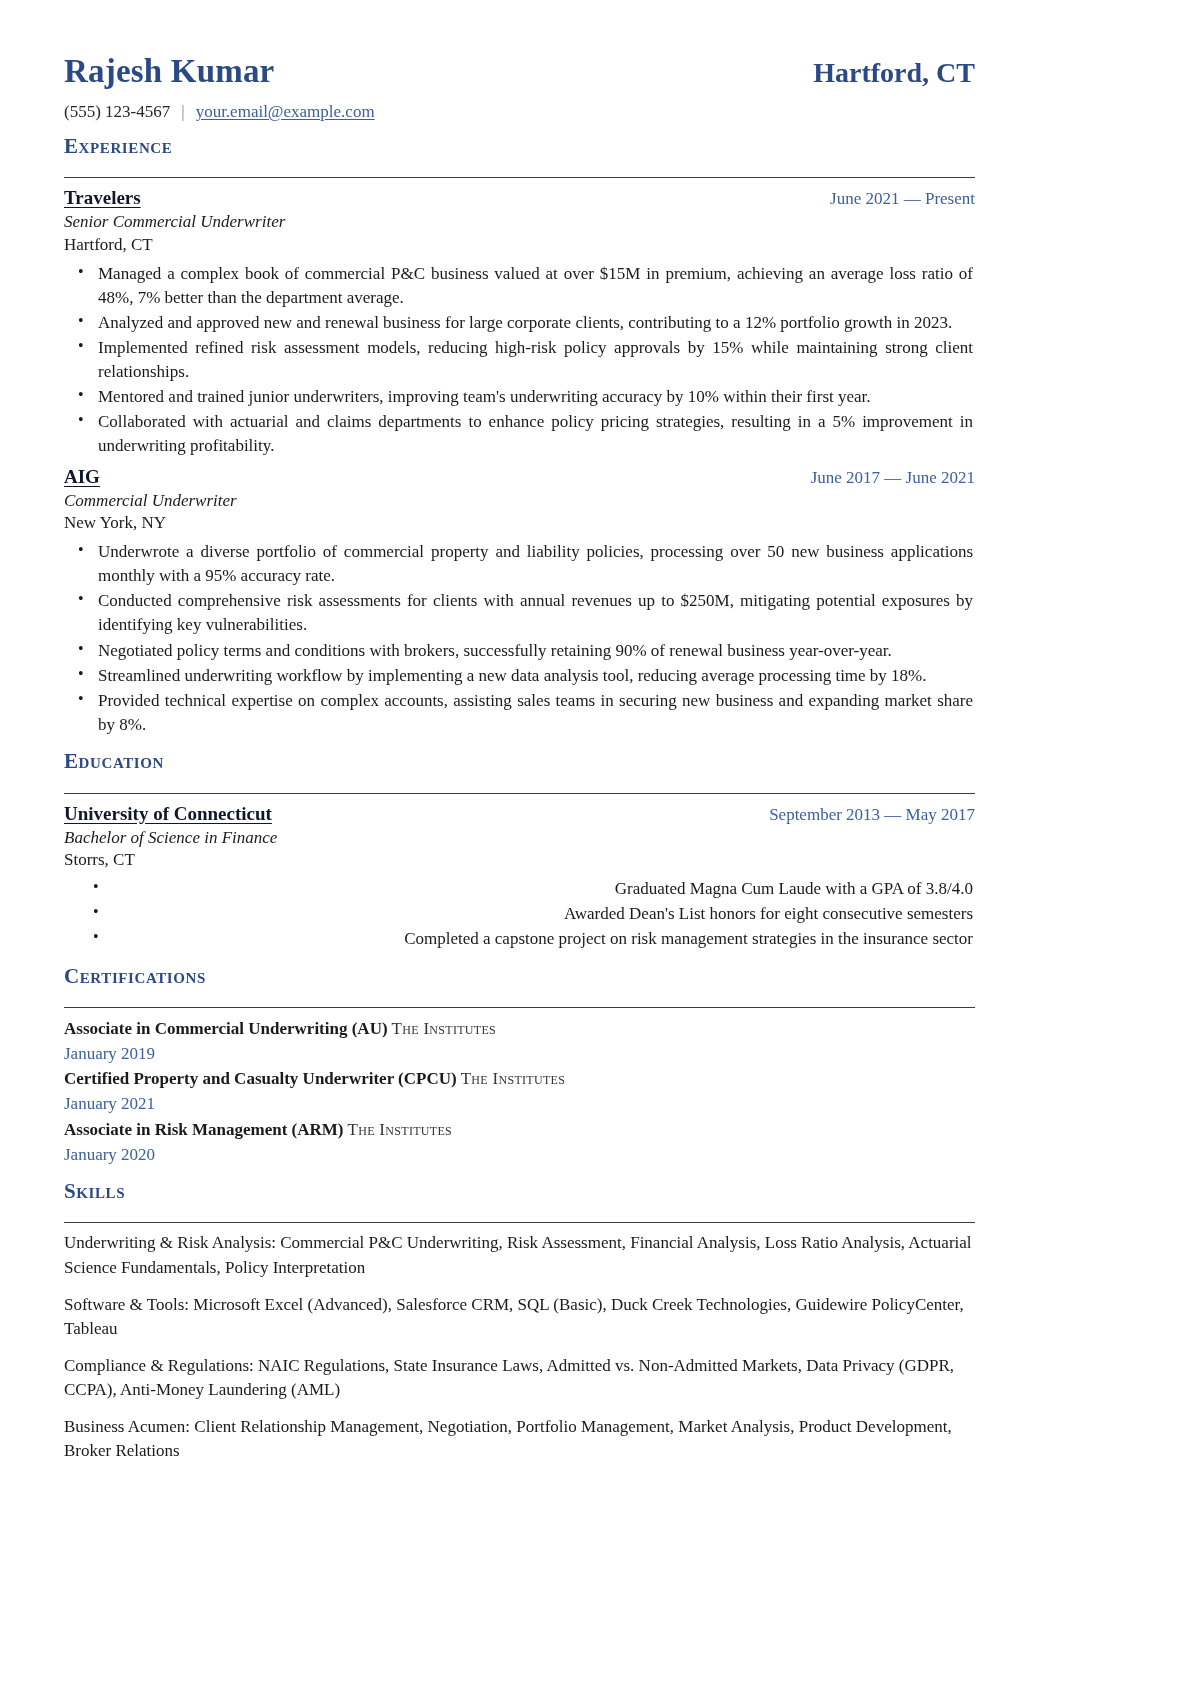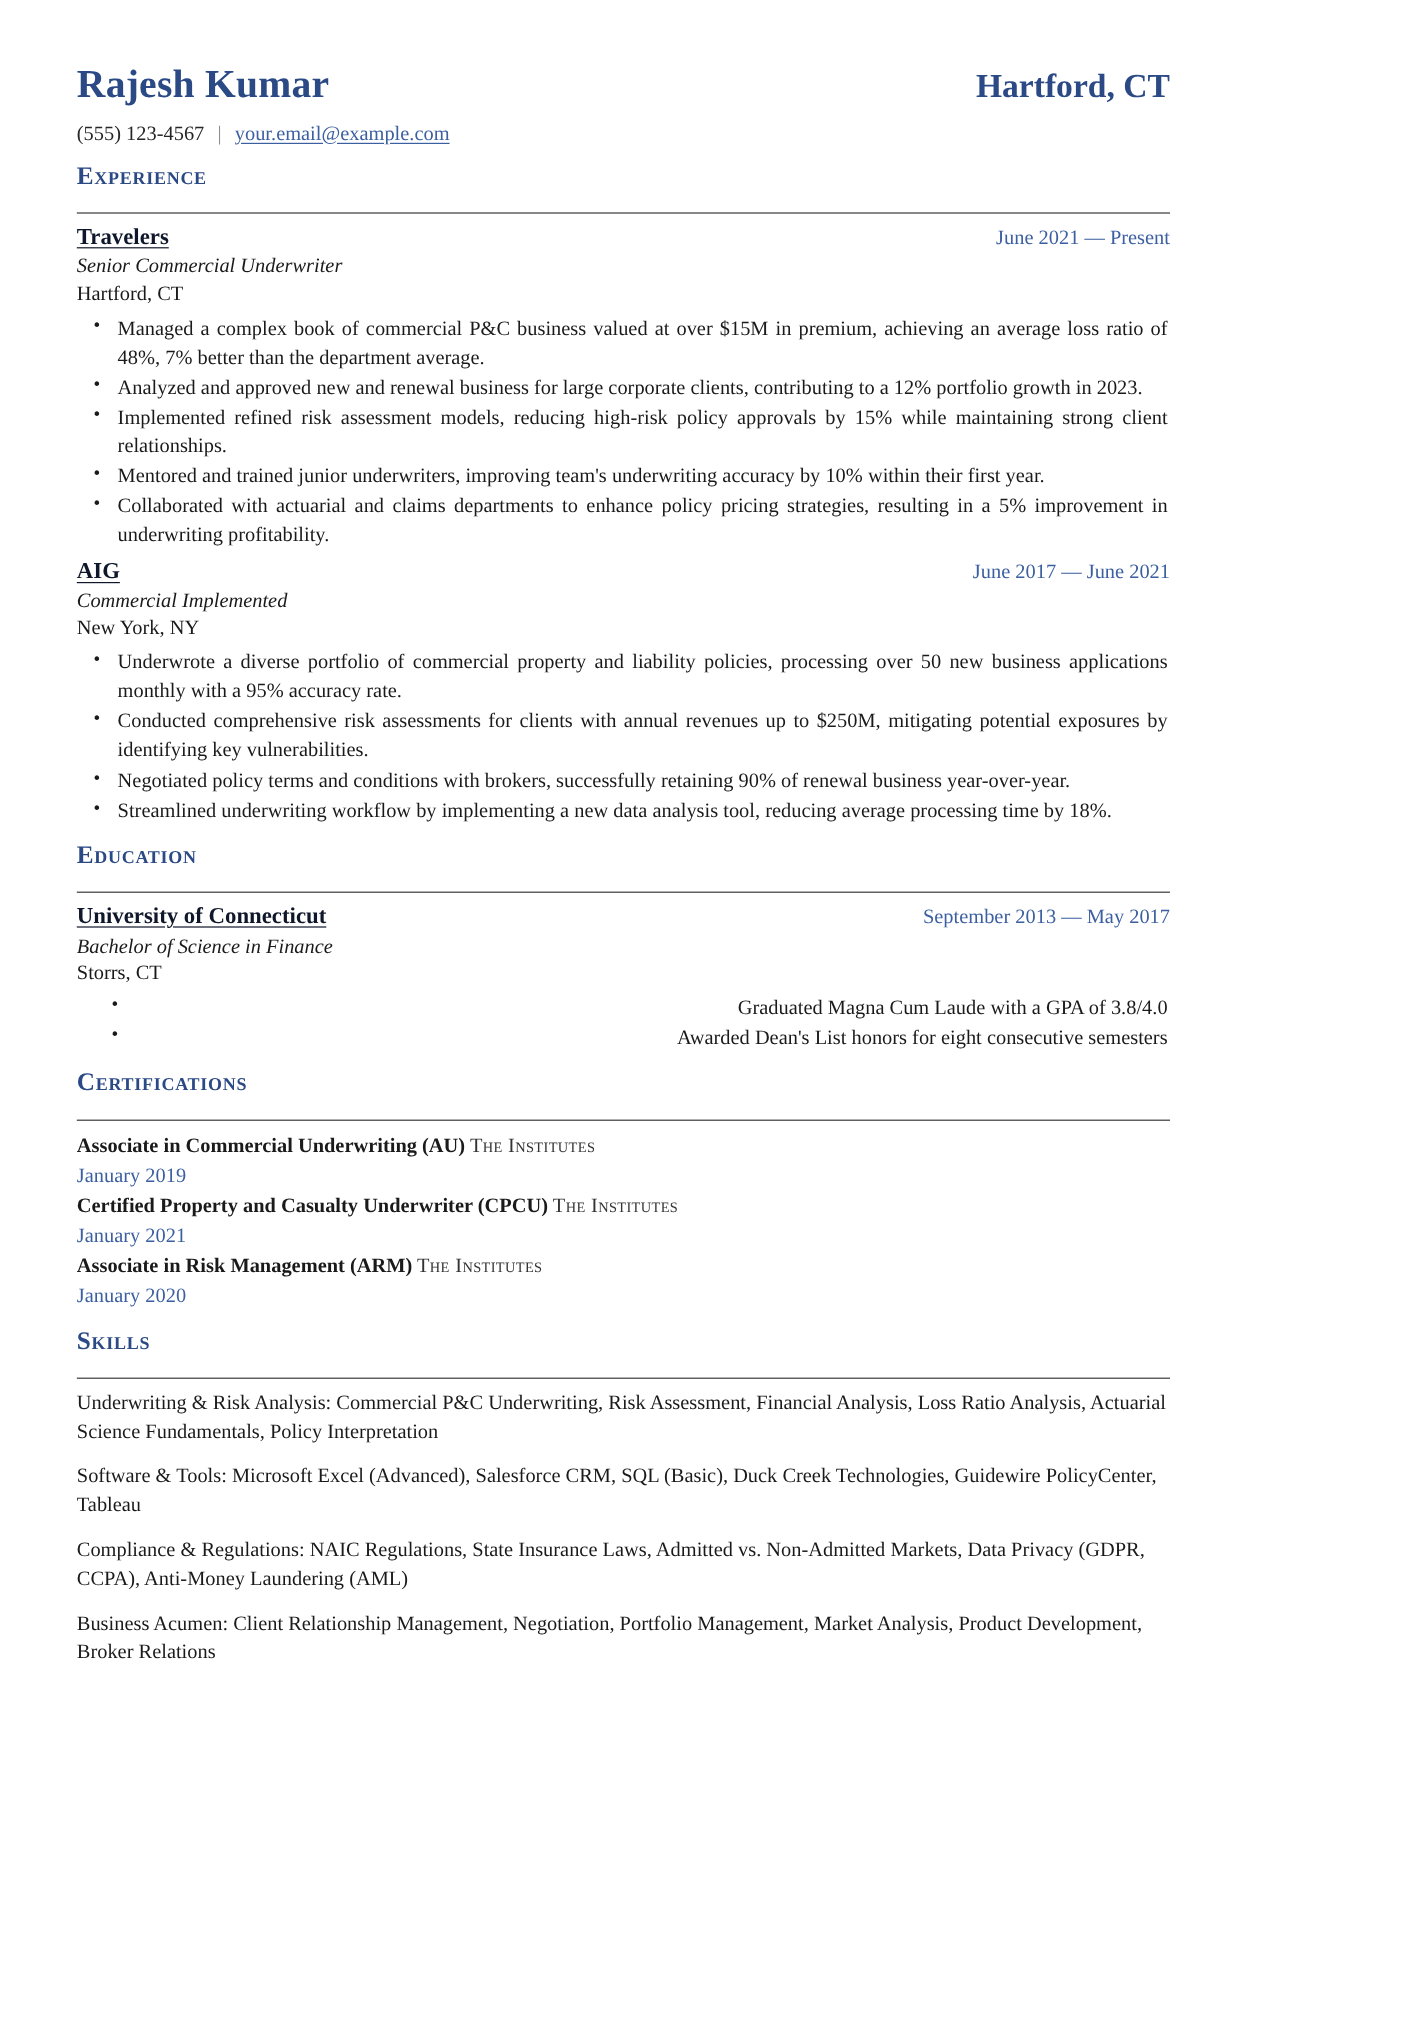--- a/index.html
+++ b/index.html
@@ -216,28 +216,29 @@
             <li>Mentored and trained junior underwriters, improving team's underwriting accuracy by 10% within their first year.</li>
             <li>Collaborated with actuarial and claims departments to enhance policy pricing strategies, resulting in a 5% improvement in underwriting profitability.</li>
           </ul>
         </div>
         <div class="entry">
           <div class="entry-top">
             <span class="entry-org">AIG</span>
             <span class="entry-date">June 2017 — June 2021</span>
           </div>
           <div class="entry-sub">
-            <span class="entry-role">Commercial Implemented</span>
+            <span class="entry-role">Commercial Underwriter</span>
             <span class="entry-loc">New York, NY</span>
           </div>
           <ul class="bullets">
             <li>Underwrote a diverse portfolio of commercial property and liability policies, processing over 50 new business applications monthly with a 95% accuracy rate.</li>
             <li>Conducted comprehensive risk assessments for clients with annual revenues up to $250M, mitigating potential exposures by identifying key vulnerabilities.</li>
             <li>Negotiated policy terms and conditions with brokers, successfully retaining 90% of renewal business year-over-year.</li>
             <li>Streamlined underwriting workflow by implementing a new data analysis tool, reducing average processing time by 18%.</li>
+            <li>Provided technical expertise on complex accounts, assisting sales teams in securing new business and expanding market share by 8%.</li>
           </ul>
         </div>
       </div>
   </div>
 
   <div class="section">
     <div class="section-title">Education</div>
     <div class="section-rule"></div>
     <div id="education-list">
         <div class="entry">
@@ -245,20 +246,21 @@
             <span class="entry-org">University of Connecticut</span>
             <span class="entry-date">September 2013 — May 2017</span>
           </div>
           <div class="entry-sub">
             <span class="entry-role">Bachelor of Science in Finance</span>
             <span class="entry-loc">Storrs, CT</span>
           </div>
           <ul class="bullets compact">
             <li>Graduated Magna Cum Laude with a GPA of 3.8/4.0</li>
             <li>Awarded Dean's List honors for eight consecutive semesters</li>
+            <li>Completed a capstone project on risk management strategies in the insurance sector</li>
           </ul>
         </div>
       </div>
   </div>
 
   <div class="section">
     <div class="section-title">Certifications</div>
     <div class="section-rule"></div>
     <div id="certifications-list">
         <div class="cert-row">

